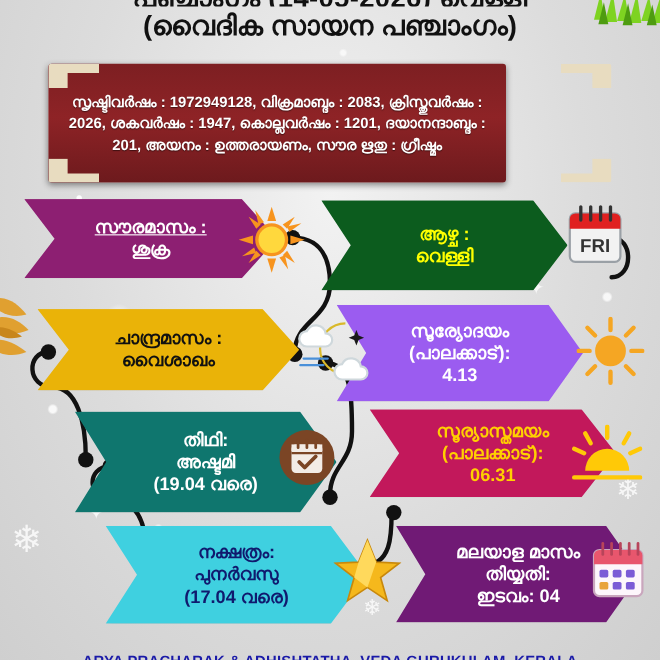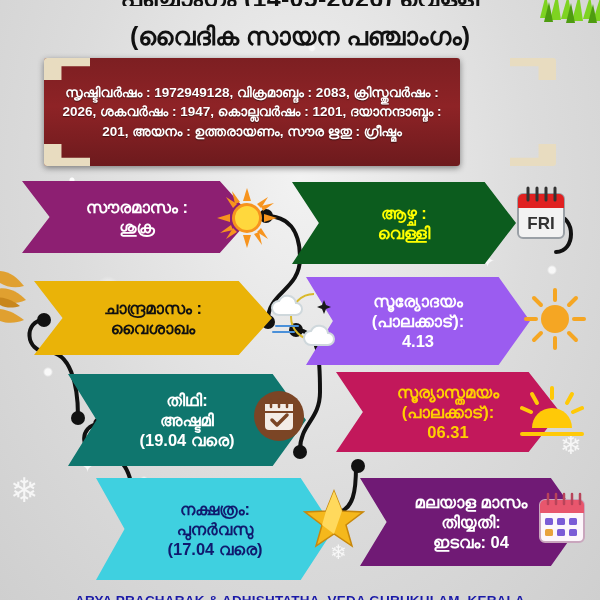--- a/index.html
+++ b/index.html
@@ -24,21 +24,21 @@
       radial-gradient(circle at 58% 40%, rgba(255,255,255,.55) 0 6px, transparent 14px),
       radial-gradient(circle at 18% 48%, rgba(255,255,255,.5) 0 5px, transparent 12px),
       radial-gradient(ellipse at 50% 30%, #f2f2f2 0%, #dcdcdc 55%, #cfcfcf 100%);
     pointer-events:none;}
   .flake{position:absolute;color:#fff;opacity:.8;pointer-events:none;user-select:none;}
 
   
   #hdr{position:absolute;left:0;right:0;top:-16px;text-align:center;z-index:6;}
   #hdr .l1{font-size:25px;font-weight:bold;color:#111;letter-spacing:.3px;
            height:22px;overflow:hidden;}
-  #hdr .l2{font-size:25px;font-weight:bold;color:#111;margin-top:16px;}
+  #hdr .l2{font-size:25px;font-weight:bold;color:#111;margin-top:4px;}
 
   
   .leafR{position:absolute;top:-8px;right:-6px;width:70px;height:40px;z-index:2;}
   .leafL{position:absolute;top:250px;left:-14px;width:70px;height:120px;z-index:2;}
 
   
   #infobox{position:absolute;left:44px;top:58px;width:416px;height:108px;z-index:5;
     background:linear-gradient(180deg,#7d1f22 0%,#8e2326 45%,#6d1a1d 100%);
     border-radius:3px;
     box-shadow:0 2px 6px rgba(0,0,0,.45);}
@@ -65,21 +65,21 @@
     white-space:pre-line;}
   .b-right{clip-path:polygon(0 0,86% 0,100% 50%,86% 100%,0 100%,12% 50%);}
 
   
   #bn-sauramasam {left:22px; top:181px; width:230px;height:72px;}
   #bn-azhcha     {left:292px;top:182px; width:224px;height:82px;}
   #bn-chandra    {left:34px; top:281px; width:238px;height:74px;}
   #bn-sunrise    {left:306px;top:277px; width:224px;height:88px;}
   #bn-thithi     {left:68px; top:374px; width:238px;height:92px;}
   #bn-sunset     {left:336px;top:372px; width:224px;height:80px;}
-  #bn-nakshatram {left:96px; top:478px; width:238px;height:102px;}
+  #bn-nakshatram {left:96px; top:478px; width:238px;height:89px;}
   #bn-malayalam  {left:360px;top:478px; width:222px;height:88px;}
 
   
   .icn{position:absolute;z-index:5;pointer-events:none;}
   #ic-sun1 {left:215px;top:186px;width:64px;height:64px;}
   #ic-fri  {left:515px;top:186px;width:52px;height:56px;}
   #ic-moon {left:268px;top:288px;width:72px;height:62px;}
   #ic-sun2 {left:524px;top:288px;width:62px;height:62px;}
   #ic-cal  {left:253px;top:390px;width:52px;height:52px;}
   #ic-sunset{left:520px;top:386px;width:64px;height:56px;}
@@ -164,21 +164,21 @@
       <circle cx="78" cy="418" r="7"></circle>
     <circle cx="296" cy="330" r="7"></circle>
       <circle cx="300" cy="452" r="7"></circle>
     <circle cx="100" cy="424" r="7"></circle>
       <circle cx="134" cy="516" r="7"></circle>
     <circle cx="332" cy="514" r="7"></circle>
       <circle cx="358" cy="466" r="7"></circle>
   </g>
 </svg>
 
-<div class="banner b-right" id="bn-sauramasam" style="background: rgb(141, 31, 114); color: rgb(255, 255, 255);">
+<div class="banner b-right" id="bn-sauramasam" style="background: rgb(141, 31, 114); color: rgb(255, 255, 255); text-decoration: underline;">
   <span class="lbl">സൗരമാസം :
 ശുക്ര</span>
 </div>
 <div class="banner b-right" id="bn-azhcha" style="background: rgb(12, 92, 30); color: rgb(255, 255, 0);">
   <span class="lbl">ആഴ്ച :
 വെള്ളി</span>
 </div>
 <div class="banner b-right" id="bn-chandra" style="background: #eab308; color: rgb(17, 17, 17);">
   <span class="lbl">ചാന്ദ്രമാസം :
 വൈശാഖം</span>

